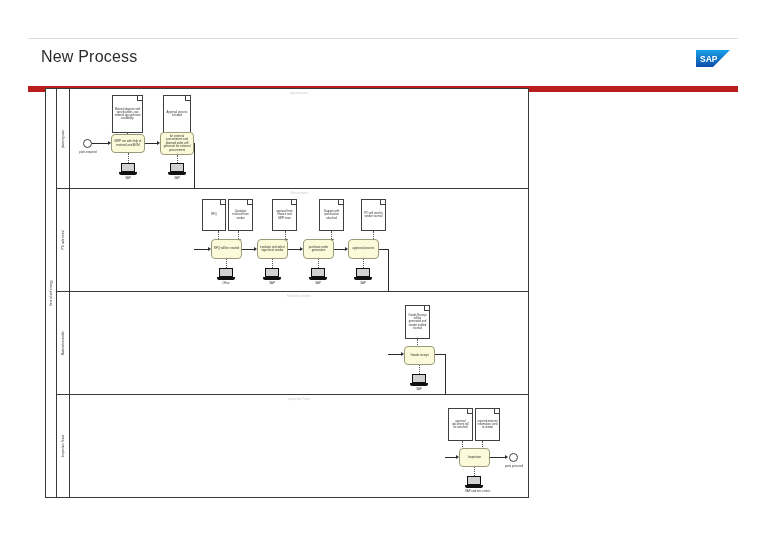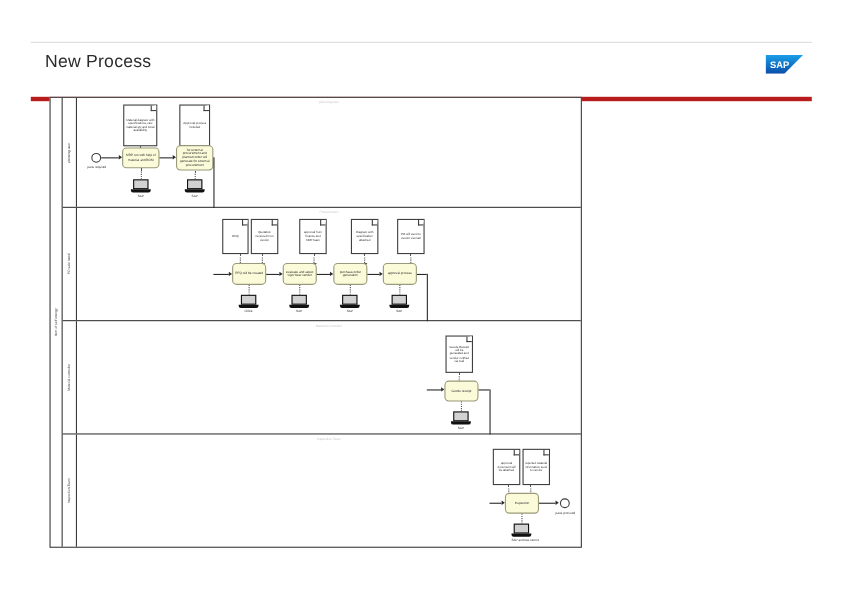--- a/index.html
+++ b/index.html
@@ -6,21 +6,21 @@
   body{
     width:768px;height:543px;overflow:hidden;
     font-family:"Liberation Sans","DejaVu Sans",sans-serif;
     color:#222;
   }
   .page{position:relative;width:768px;height:543px;}
 
   
   .header{
     position:absolute;left:28px;top:38px;width:710px;height:54px;
-    border-top:1px solid #dcdcdc;border-bottom:4px solid #b91c1c;
+    border-top:1px solid #dcdcdc;border-bottom:6px solid #b91c1c;
     box-sizing:border-box;
   }
   .header-title{
     position:absolute;left:13px;top:9px;
     font-size:16px;font-weight:400;color:#2b2b2b;letter-spacing:.2px;
     white-space:nowrap;
   }
   .sap-logo{
     position:absolute;right:8px;top:11px;width:34px;height:17px;
   }

